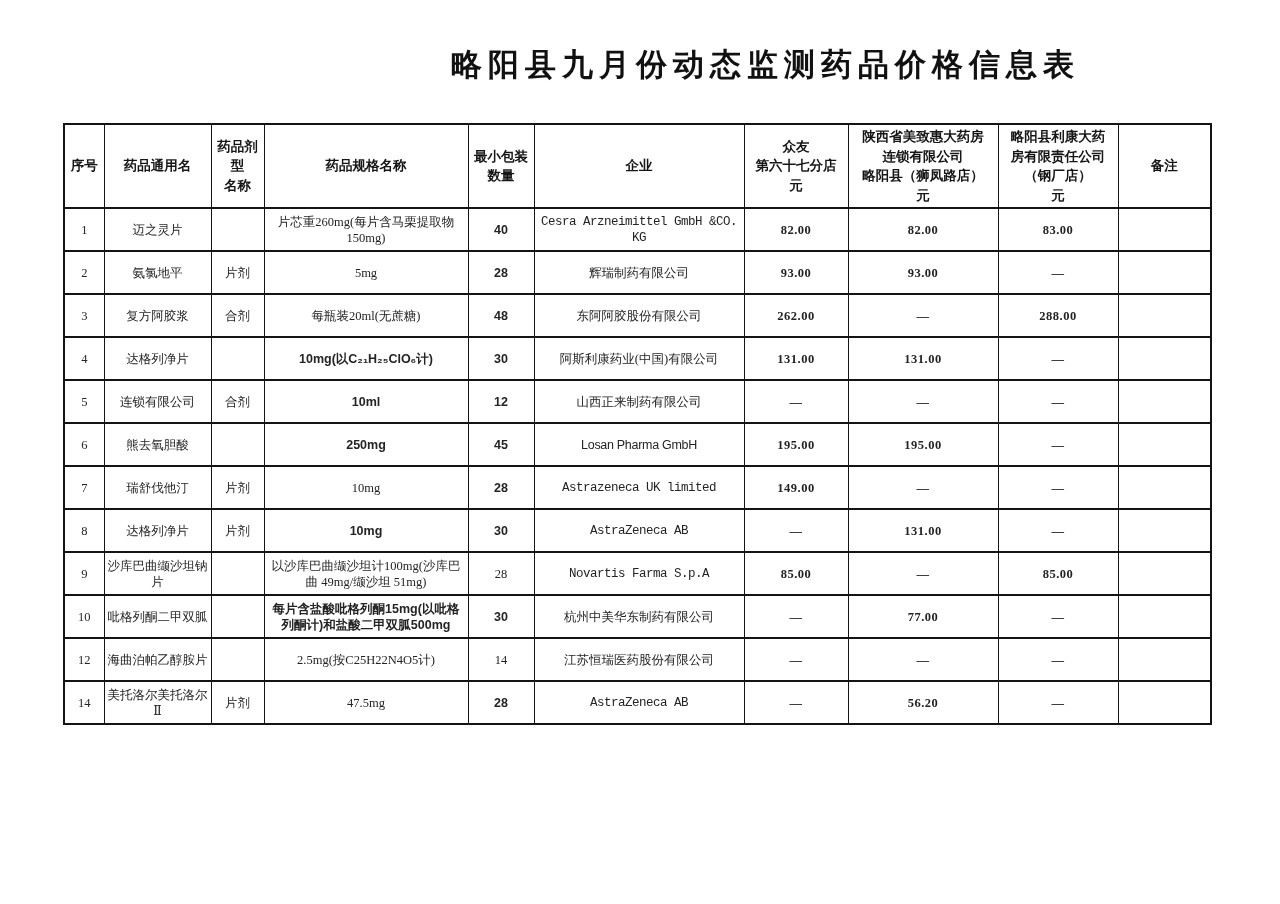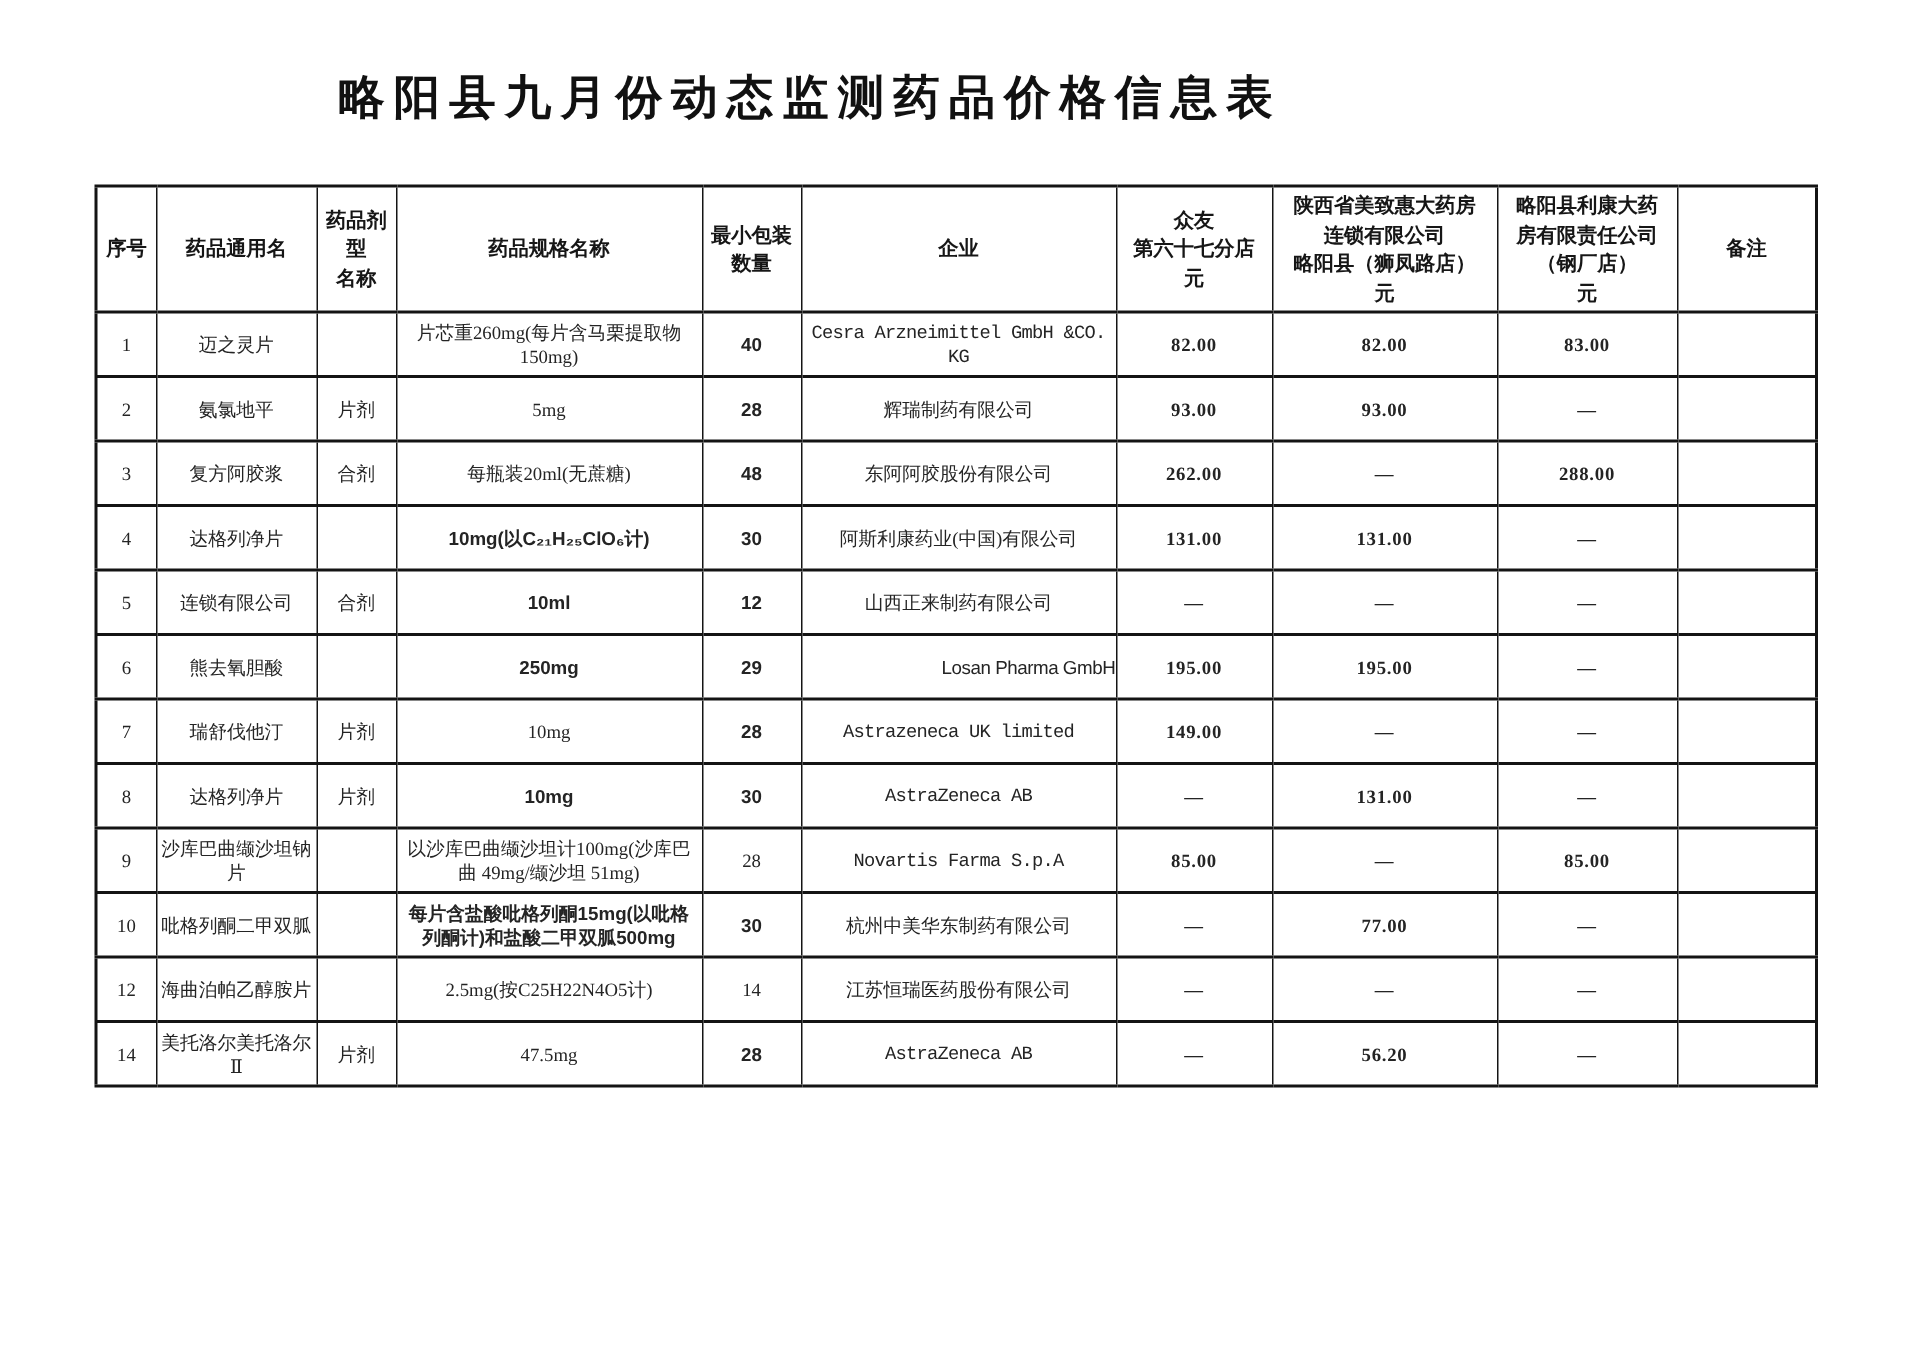--- a/index.html
+++ b/index.html
@@ -3,21 +3,21 @@
 <meta charset="utf-8">
 <style>
   html,body { margin:0; padding:0; background:#ffffff; }
   .page {
     position:relative; width:1280px; height:904px; background:#ffffff;
     font-family:"Liberation Serif","DejaVu Serif",serif; color:#1c1c1c;
     overflow:hidden;
   }
   .doc-title {
     position:absolute; top:44px; left:0; width:1080px;
-    text-align:center; font-size:31px; font-weight:bold;
+    text-align:right; font-size:31px; font-weight:bold;
     letter-spacing:6px; color:#111; margin:0;
     font-family:"Liberation Serif","DejaVu Serif",serif;
   }
   table.price-table {
     position:absolute; left:63px; top:123px; width:1147px;
     border-collapse:collapse; table-layout:fixed;
     border:2px solid #141414;
   }
   .price-table th, .price-table td {
     border:solid #141414; border-width:2px 1px;
@@ -30,21 +30,21 @@
     font-weight:bold; font-size:13.5px; line-height:1.45;
     white-space:pre-line; color:#161616;
   }
   .price-table td { font-size:12.5px; line-height:1.3; color:#242424; }
   .col-no   { font-size:12px; }
   .col-qty  { font-family:"Liberation Sans","DejaVu Sans",sans-serif; font-weight:bold; font-size:13.5px; }
   .col-qty.s-serif { font-family:"Liberation Serif","DejaVu Serif",serif; font-weight:normal; font-size:12.5px; }
   .col-p1, .col-p2, .col-p3 { font-size:13.5px; letter-spacing:0.5px; color:#333;font-weight:bold; }
   .s-sans-bold { font-family:"Liberation Sans","DejaVu Sans",sans-serif; font-weight:bold; font-size:13px; }
   .s-sans { font-family:"Liberation Sans","DejaVu Sans",sans-serif; font-size:12.5px; }
-  .col-company.s-sans { white-space:nowrap; letter-spacing:-0.3px; padding:2px 0;text-align:right; }
+  .col-company.s-sans { white-space:nowrap; letter-spacing:-0.3px; padding:2px 0; }
   .s-mono { font-family:"Liberation Mono","DejaVu Sans Mono",monospace; font-size:11.5px; letter-spacing:-0.5px;margin-left:28px; }
   .dash { color:#666; }
 </style>
 </head>
 <body>
 
 <div class="page">
   <h1 class="doc-title">略阳县九月份动态监测药品价格信息表</h1>
 
   <table class="price-table">
@@ -143,21 +143,21 @@
           <td class="col-p1 dash">—</td>
           <td class="col-p2 dash">—</td>
           <td class="col-p3 dash">—</td>
           <td class="col-note"></td>
         </tr>
         <tr>
           <td class="col-no">6</td>
           <td class="col-name">熊去氧胆酸</td>
           <td class="col-form"></td>
           <td class="col-spec s-sans-bold">250mg</td>
-          <td class="col-qty">29</td>
+          <td class="col-qty">45</td>
           <td class="col-company s-sans">Losan Pharma GmbH</td>
           <td class="col-p1">195.00</td>
           <td class="col-p2">195.00</td>
           <td class="col-p3 dash">—</td>
           <td class="col-note"></td>
         </tr>
         <tr>
           <td class="col-no">7</td>
           <td class="col-name">瑞舒伐他汀</td>
           <td class="col-form">片剂</td>

